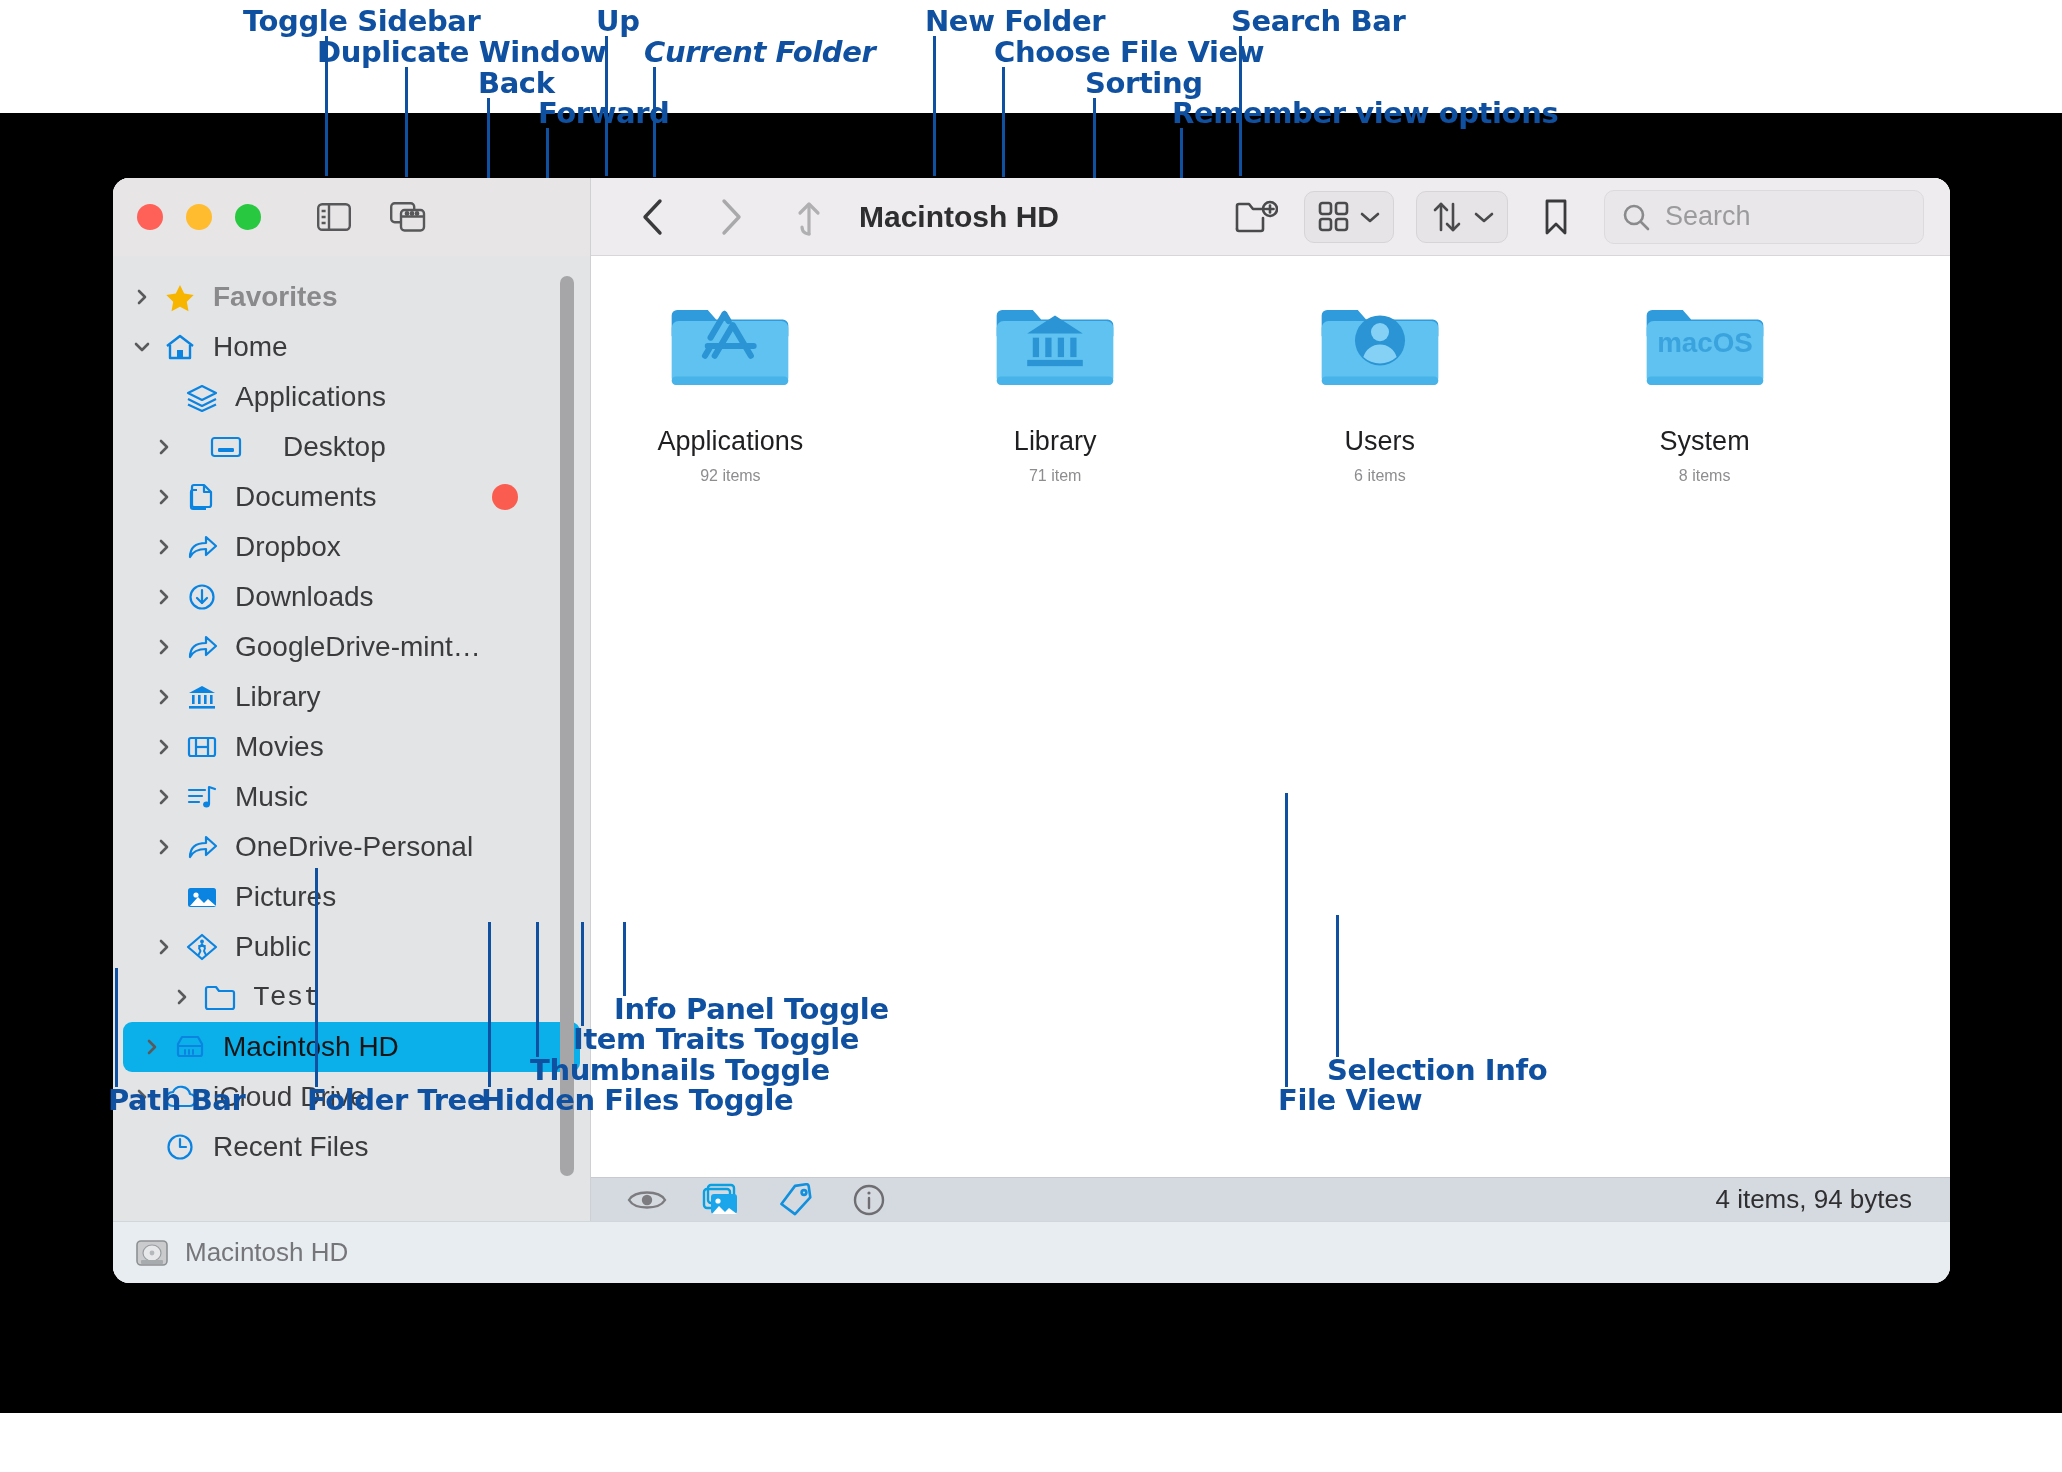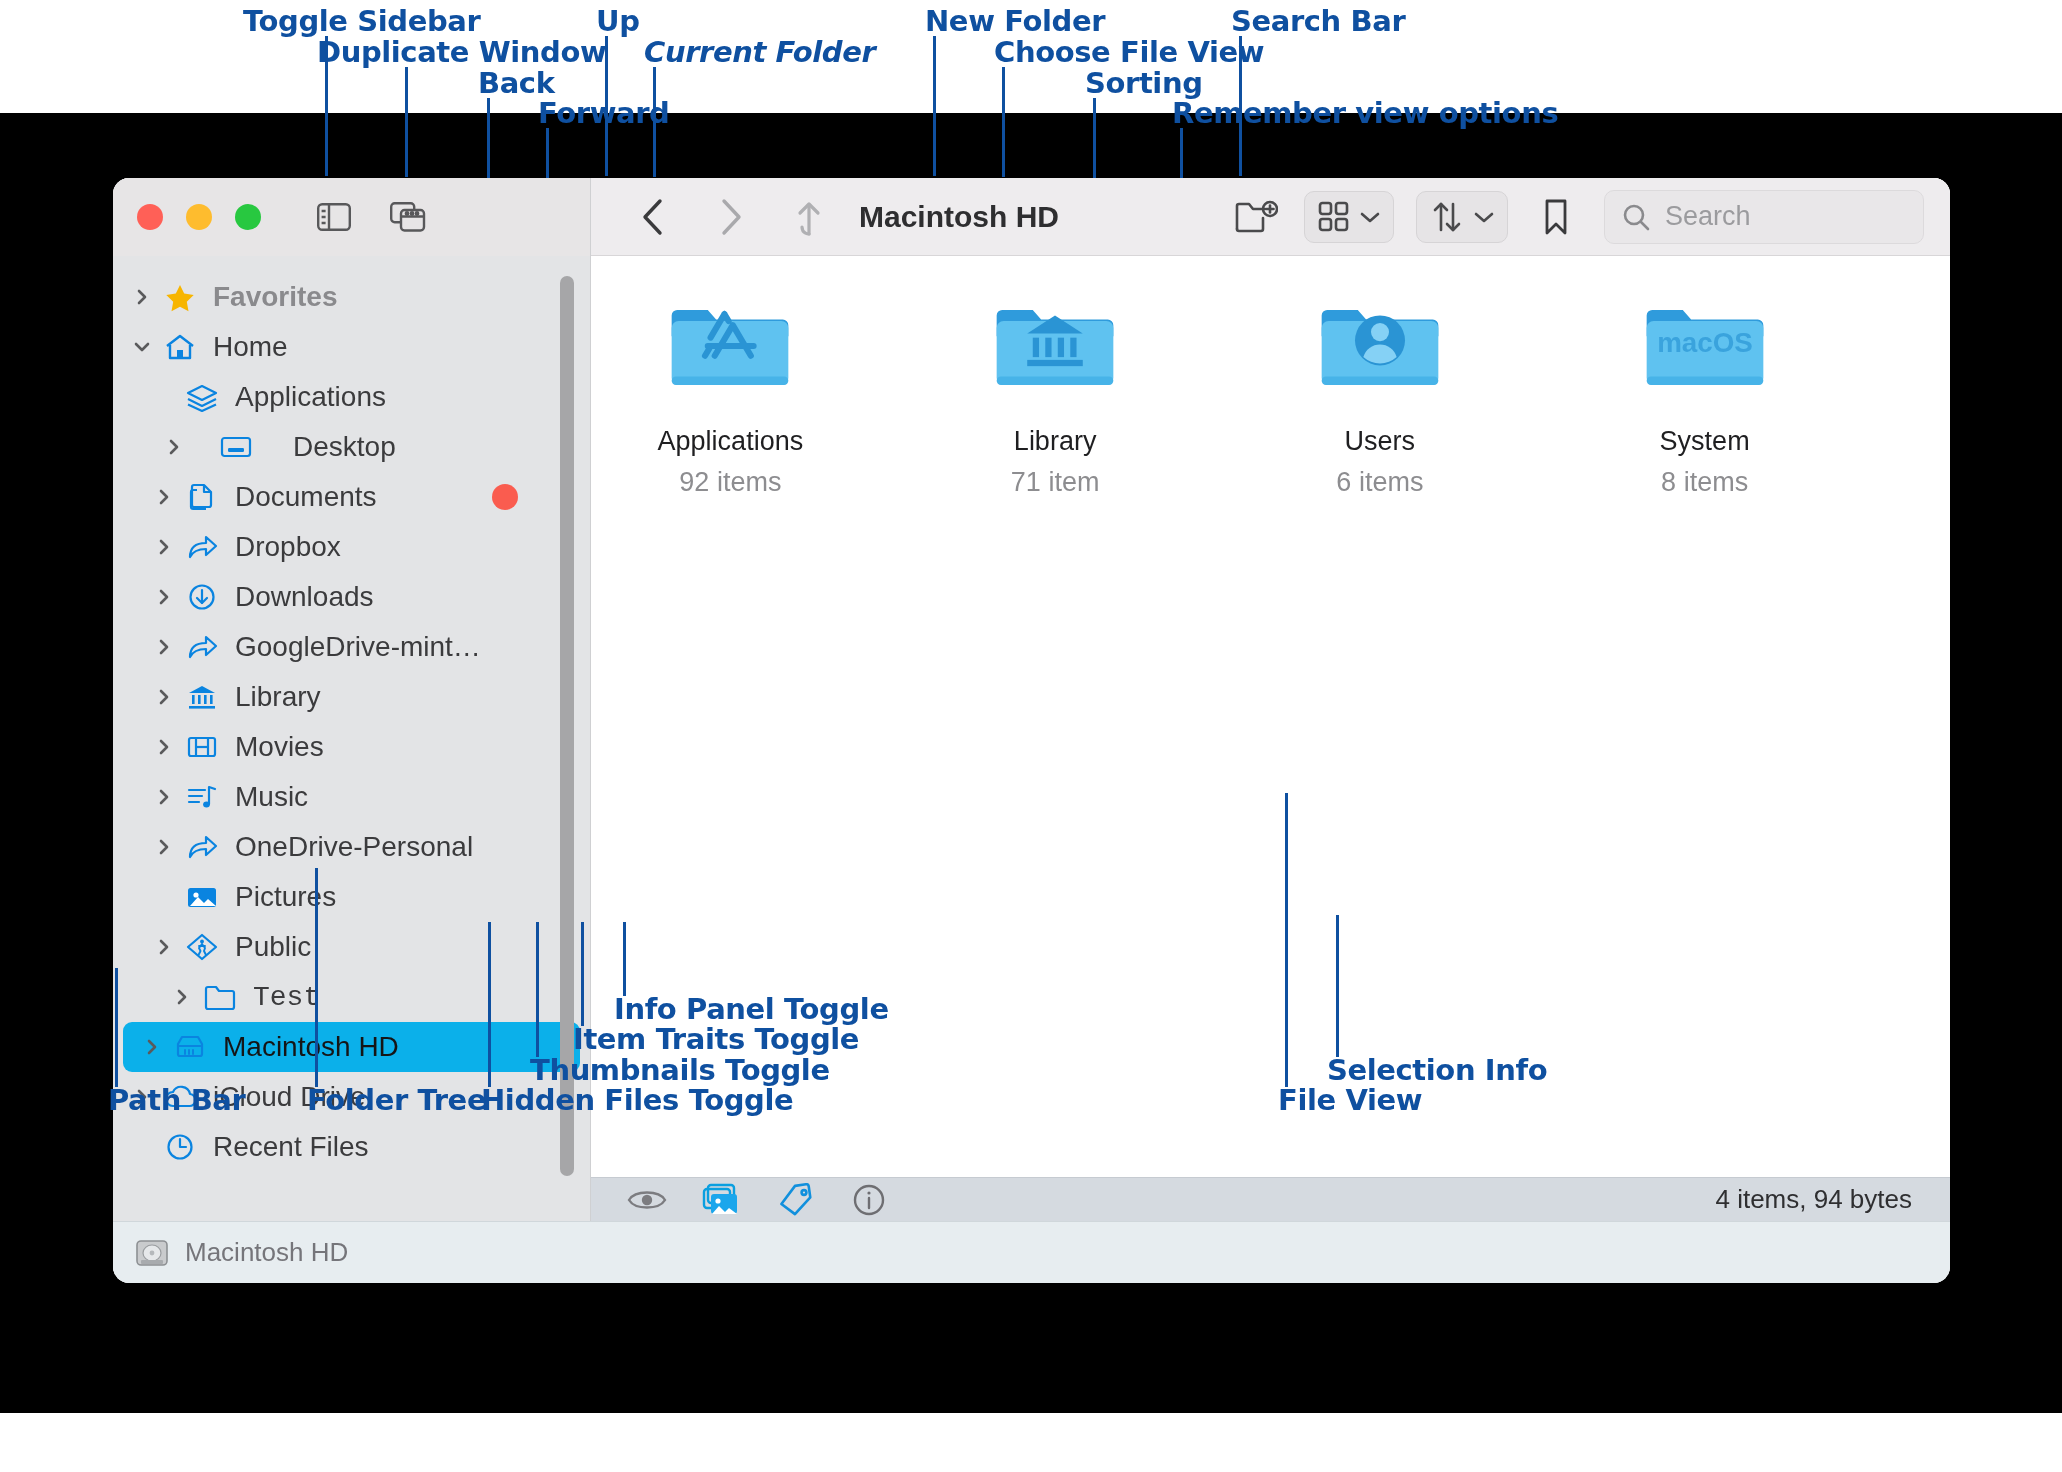--- a/index.html
+++ b/index.html
@@ -171,21 +171,21 @@
     display: flex; align-items: flex-start; gap: 0;
     min-height: 0;
   }
   .fitem {
     width: 170px;
     display: flex; flex-direction: column; align-items: center;
     margin-right: 166px;
   }
   .folder-ico { width: 130px; height: 100px; position: relative; margin-bottom: 30px; }
   .fname { font-size: 27px; color: #1f1f21; margin-bottom: 10px; }
-  .fsub { font-size: 27px; color: #8d8d90; }
+  .fsub { font-size: 16px; color: #8d8d90; }
 
   .statusbar {
     height: 44px;
     background: #d5dae0;
     display: flex; align-items: center;
     padding: 0 38px 0 36px;
     gap: 34px;
     border-top: 1px solid #c6cbd1;
   }
   .sbtn { width: 40px; height: 40px; display: flex; align-items:center; justify-content:center; }
@@ -314,21 +314,21 @@
               <div class="sb-chev"></div>
               <div class="sb-icon">
                 <svg width="34" height="30" viewBox="0 0 34 30" fill="none">
                   <path d="M17 4 L31 11 L17 18 L3 11 Z" stroke="#0a84e0" stroke-width="2.2" stroke-linejoin="round"></path>
                   <path d="M3 17 L17 24 L31 17" stroke="#0a84e0" stroke-width="2.2" stroke-linejoin="round"></path>
                   <path d="M3 22.5 L17 29 L31 22.5" stroke="#0a84e0" stroke-width="2.2" stroke-linejoin="round"></path>
                 </svg>
               </div>
               <span class="sb-label">Applications</span>
             </div>
-            <div class="sb-row" style="padding-left: 44px; gap: 24px;">
+            <div class="sb-row" style="padding-left: 34px; gap: 24px;">
               <div class="sb-chev">
                 <svg width="22" height="22" viewBox="0 0 22 22" fill="none" stroke="#5a5a5c" stroke-width="2.6" stroke-linecap="round" stroke-linejoin="round">
                   <polyline points="8,5 14,11 8,17"></polyline>
                 </svg>
               </div>
               <div class="sb-icon">
                 <svg width="34" height="30" viewBox="0 0 34 30" fill="none">
                   <rect x="3" y="6" width="28" height="18" rx="2.5" stroke="#0a84e0" stroke-width="2.2"></rect>
                   <rect x="9" y="16" width="16" height="4" rx="1.2" fill="#0a84e0"></rect>
                 </svg>

